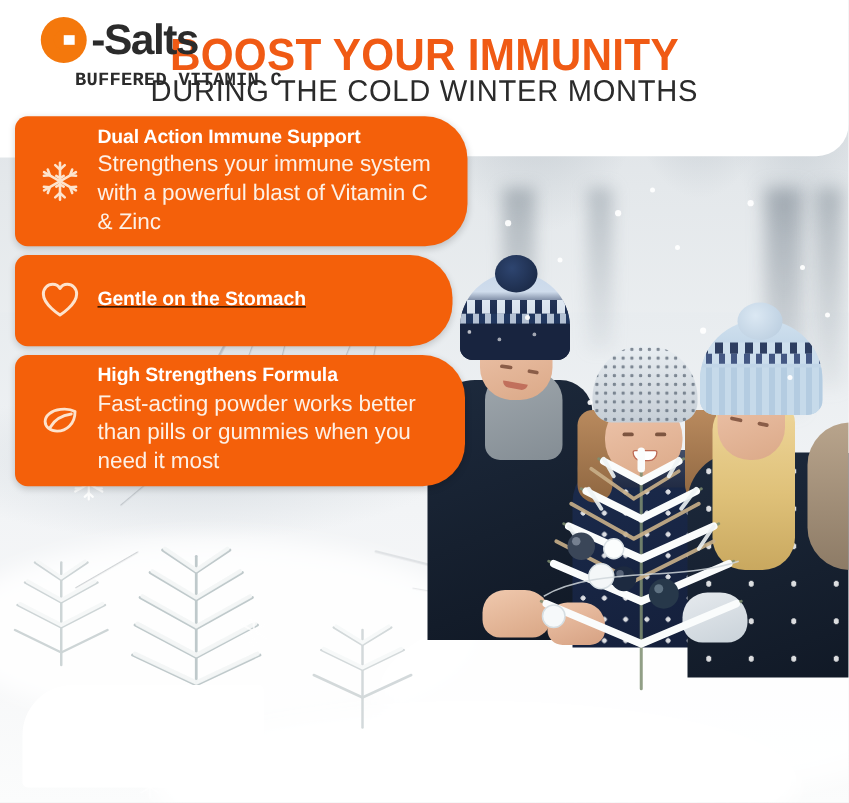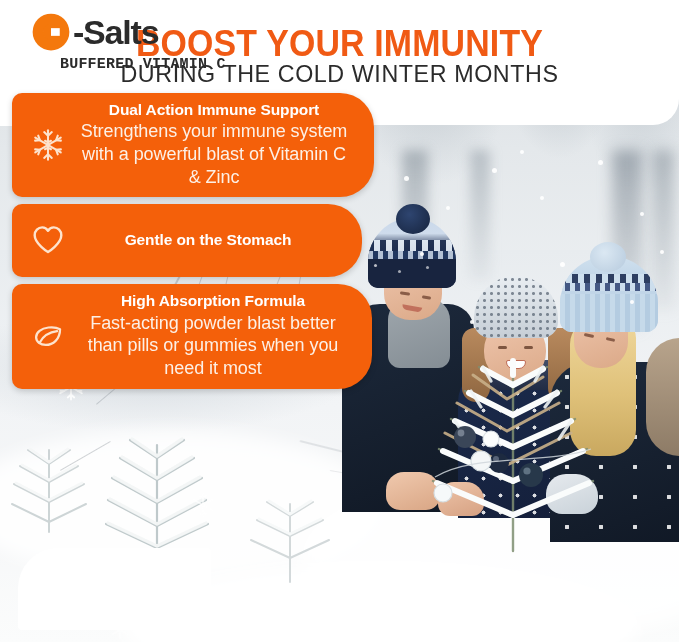--- a/index.html
+++ b/index.html
@@ -83,21 +83,20 @@
   .pills{position:absolute;left:12px;top:93px;width:370px;}
   .pill{
     position:relative;display:flex;align-items:center;
     background:#F4600A;
     border-radius:10px 34px 34px 10px;
     box-shadow:0 2px 6px rgba(0,0,0,.18);
     padding:8px 24px 9px 8px;
     margin-bottom:7px;
     min-height:56px;
     box-sizing:border-box;
-    text-align:center;
   }
   .pill-icon{
     flex:0 0 56px;width:56px;height:56px;display:flex;align-items:center;justify-content:center;
   }
   .pill-icon svg{display:block;}
   .pill-text{flex:1 1 auto;padding-left:2px;}
   .pill-title{
     color:#ffffff;font-size:15.5px;font-weight:700;line-height:1.18;
     letter-spacing:-.1px;margin:0 0 1px 0;
   }
@@ -377,43 +376,43 @@
             <path d="M12 13.8 L9.9 15 M12 13.8 L14.1 15"></path>
           </g>
         </svg>
       </span>
       <span class="pill-text">
         <p class="pill-title">Dual Action Immune Support</p>
         <p class="pill-desc">Strengthens your immune system with a powerful blast of Vitamin C &amp; Zinc</p>
       </span>
     </div>
 
-    <div class="pill" style="width:350px;">
+    <div class="pill" style="width:350px;text-decoration:underline;">
       <span class="pill-icon">
         <svg width="34" height="34" viewBox="0 0 24 24">
           <path d="M12 20.5 C12 20.5 2.6 14.6 2.6 8.6 C2.6 5.4 5.0 3.1 7.9 3.1 C9.7 3.1 11.2 4.1 12 5.5 C12.8 4.1 14.3 3.1 16.1 3.1 C19.0 3.1 21.4 5.4 21.4 8.6 C21.4 14.6 12 20.5 12 20.5 Z" fill="none" stroke="#fde3cd" stroke-width="1.7" stroke-linejoin="round"></path>
         </svg>
       </span>
       <span class="pill-text">
         <p class="pill-title">Gentle on the Stomach</p>
       </span>
     </div>
 
     <div class="pill" style="width:360px;">
       <span class="pill-icon">
         <svg width="34" height="34" viewBox="0 0 24 24">
           <g fill="none" stroke="#fde3cd" stroke-width="1.6" stroke-linecap="round" stroke-linejoin="round">
             <path d="M20.5 7.2 C20.5 7.2 17.2 5.4 12.3 6.0 C7.2 6.6 3.6 9.4 3.6 12.9 C3.6 16.0 6.6 18.3 10.4 18.3 C15.6 18.3 20.5 14.3 20.5 7.2 Z"></path>
             <path d="M18.4 8.6 C14.0 9.2 9.0 11.6 6.4 16.2"></path>
           </g>
         </svg>
       </span>
       <span class="pill-text">
-        <p class="pill-title">High Absorption Formula</p>
-        <p class="pill-desc">Fast-acting powder blast better than pills or gummies when you need it most</p>
+        <p class="pill-title">High Strengthens Formula</p>
+        <p class="pill-desc">Fast-acting powder works better than pills or gummies when you need it most</p>
       </span>
     </div>
   </div>
 
   <div class="logo-plate2"></div>
   <div class="logo-row">
     <svg class="logo-c" viewBox="0 0 48 48">
       <circle cx="24" cy="24" r="21" fill="#F4780C"></circle>
       <path d="M24 9.5 A14.5 14.5 0 1 0 24 38.5 A14.5 14.5 0 0 1 24 9.5 Z" fill="#ffffff"></path>
       <rect x="24" y="17.5" width="13" height="13" fill="#F4780C"></rect>

